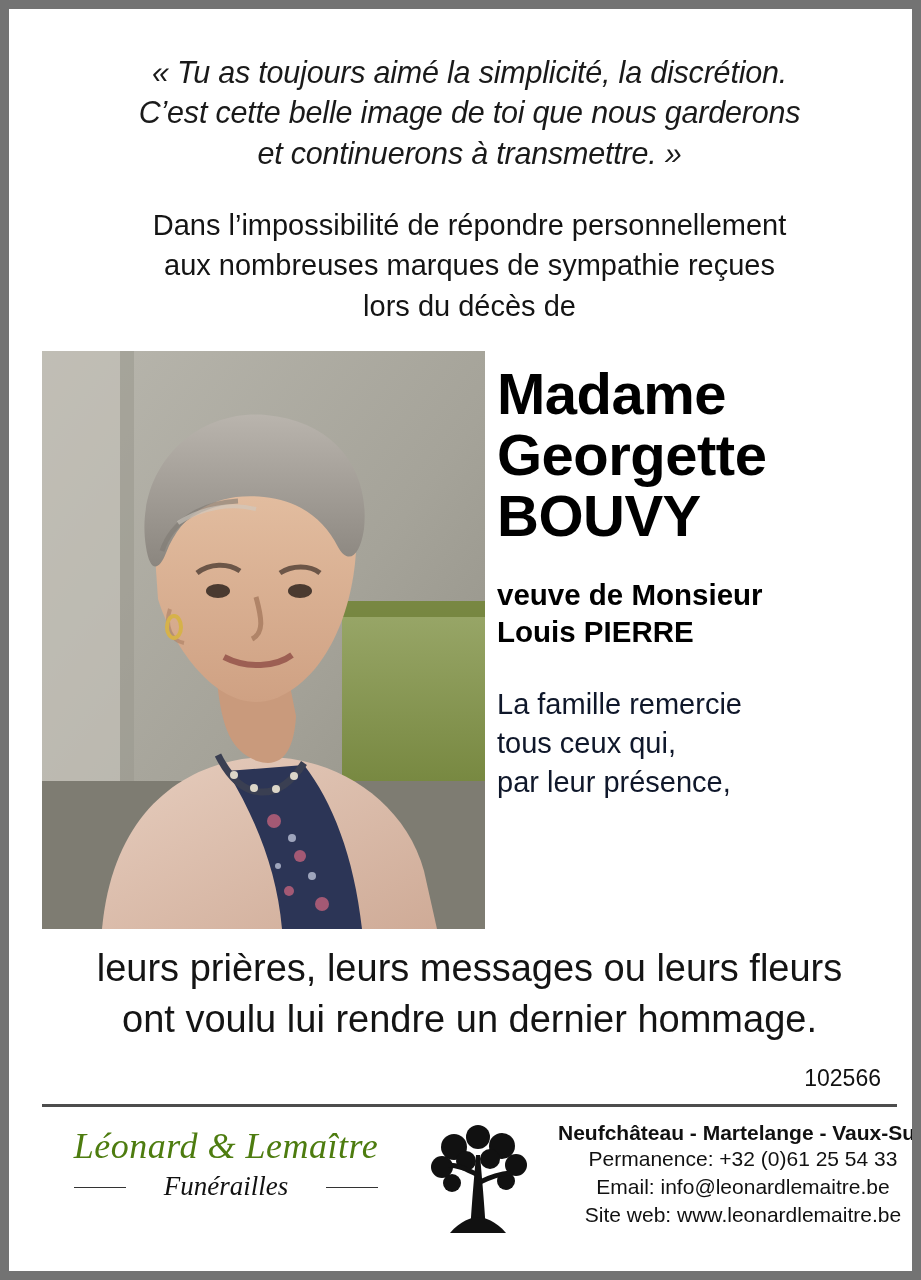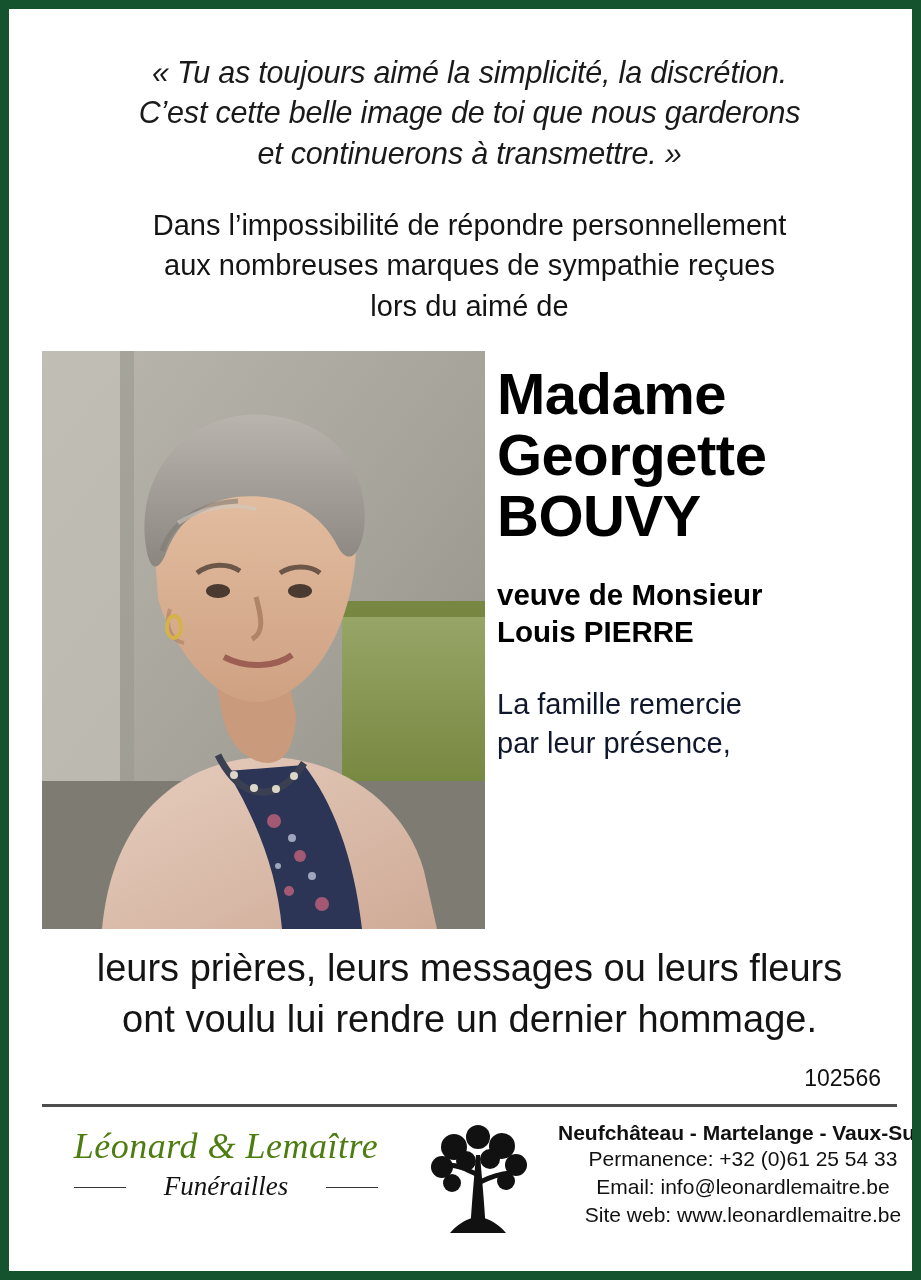--- a/index.html
+++ b/index.html
@@ -13,21 +13,21 @@
     font-family: "Liberation Sans", sans-serif;
     color: #000000;
     overflow: hidden;
   }
   .card {
     position: relative;
     width: 921px;
     height: 1280px;
     box-sizing: border-box;
     background: #ffffff;
-    border: 9px solid #14532d;
+    border: 9px solid #737373;
     overflow: hidden;
   }
   .inner {
     position: absolute;
     left: 9px; top: 9px;
     width: 903px;
     height: 1262px;
     background: #ffffff;
     box-sizing: border-box;
     padding: 0 24px;
@@ -205,21 +205,21 @@
 
     <div class="quote">
       <span class="ql">« Tu as toujours aimé la simplicité, la discrétion.</span>
       <span class="ql">C’est cette belle image de toi que nous garderons</span>
       <span class="ql">et continuerons à transmettre. »</span>
     </div>
 
     <div class="intro">
       <span class="il">Dans l’impossibilité de répondre personnellement</span>
       <span class="il">aux nombreuses marques de sympathie reçues</span>
-      <span class="il">lors du aimé de</span>
+      <span class="il">lors du décès de</span>
     </div>
 
     <div class="main">
 
       <div class="photo">
         <svg viewBox="0 0 443 578" xmlns="http://www.w3.org/2000/svg" aria-hidden="true">
           <defs>
             <linearGradient id="bgwall" x1="0" y1="0" x2="1" y2="1">
               <stop offset="0%" stop-color="#b9b7ae"></stop>
               <stop offset="55%" stop-color="#a5a399"></stop>
@@ -298,20 +298,21 @@
           <span class="nl">Madame</span>
           <span class="nl">Georgette</span>
           <span class="nl">BOUVY</span>
         </div>
         <div class="widow">
           <span class="wl">veuve de Monsieur</span>
           <span class="wl">Louis PIERRE</span>
         </div>
         <div class="thanks-right">
           <span class="tl">La famille remercie</span>
+          <span class="tl">tous ceux qui,</span>
           <span class="tl">par leur présence,</span>
         </div>
       </div>
 
     </div>
 
     <div class="thanks-bottom">
       <span class="tb">leurs prières, leurs messages ou leurs fleurs</span>
       <span class="tb">ont voulu lui rendre un dernier hommage.</span>
     </div>

